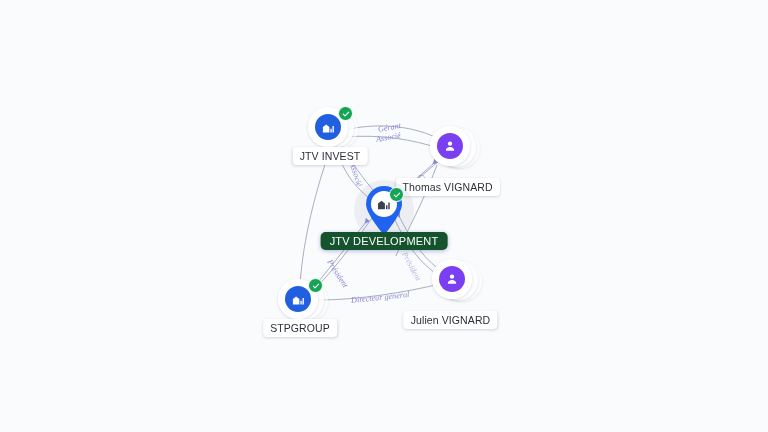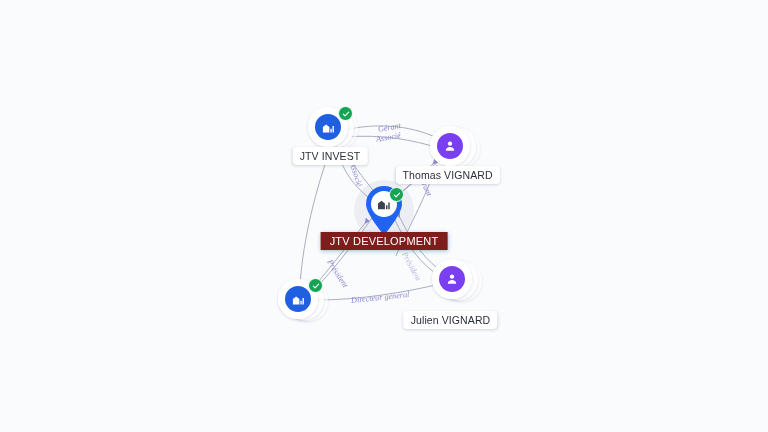--- a/index.html
+++ b/index.html
@@ -103,26 +103,26 @@
     background:#ffffff;
     display:flex;align-items:center;justify-content:center;
   }
   .pin .check{right:2px;top:3px;}
 
   .center-label{
     position:absolute;
     left:50%;
     transform:translateX(-50%);
     white-space:nowrap;
-    background:#7f1d1d;
+    background:#14532d;
     color:#ffffff;
     font-size:11px;
     letter-spacing:.2px;
     padding:3px 9px;
-    border-radius:0;
+    border-radius:5px;
     box-shadow:0 1px 4px rgba(20,50,140,.35);
   }
 
   
   .elabel{
     position:absolute;
     font-family:"Liberation Serif", serif;
     font-style:italic;
     font-size:8.2px;
     color:#8b86d6;
@@ -210,21 +210,21 @@
       <div class="card c1"></div>
       <div class="glyph-wrap">
         <div class="circ person">
           <svg width="14" height="14" viewBox="0 0 24 24" aria-hidden="true">
             <circle cx="12" cy="8" r="3.7" fill="#ffffff"></circle>
             <path d="M4.8 20c0-4 3.3-6.2 7.2-6.2S19.2 16 19.2 20z" fill="#ffffff"></path>
           </svg>
         </div>
       </div>
     </div>
-    <div class="nlabel" style="top:40px;left:40%;">Thomas VIGNARD</div>
+    <div class="nlabel" style="top:52px;left:40%;">Thomas VIGNARD</div>
   </div>
 
   <div class="node" style="left:300px;top:301px;">
     <div class="stack">
       <div class="card c3"></div>
       <div class="card c2"></div>
       <div class="card c1"></div>
       <div class="glyph-wrap">
         <div class="circ company">
           <svg width="15" height="15" viewBox="0 0 24 24" aria-hidden="true">
@@ -232,20 +232,21 @@
             <path d="M15 20v-6h2.2v6zm3.4 0V9.6h2.2V20z" fill="#ffffff"></path>
           </svg>
         </div>
       </div>
       <div class="check">
         <svg width="8" height="8" viewBox="0 0 24 24" aria-hidden="true">
           <path d="M4 12.5l5 5L20 6.5" stroke="#ffffff" stroke-width="3.4" fill="none" stroke-linecap="round" stroke-linejoin="round"></path>
         </svg>
       </div>
     </div>
+    <div class="nlabel" style="top:40px;">STPGROUP</div>
   </div>
 
   <div class="node" style="left:454px;top:281px;">
     <div class="stack">
       <div class="card c3"></div>
       <div class="card c2"></div>
       <div class="card c1"></div>
       <div class="glyph-wrap">
         <div class="circ person">
           <svg width="14" height="14" viewBox="0 0 24 24" aria-hidden="true">

